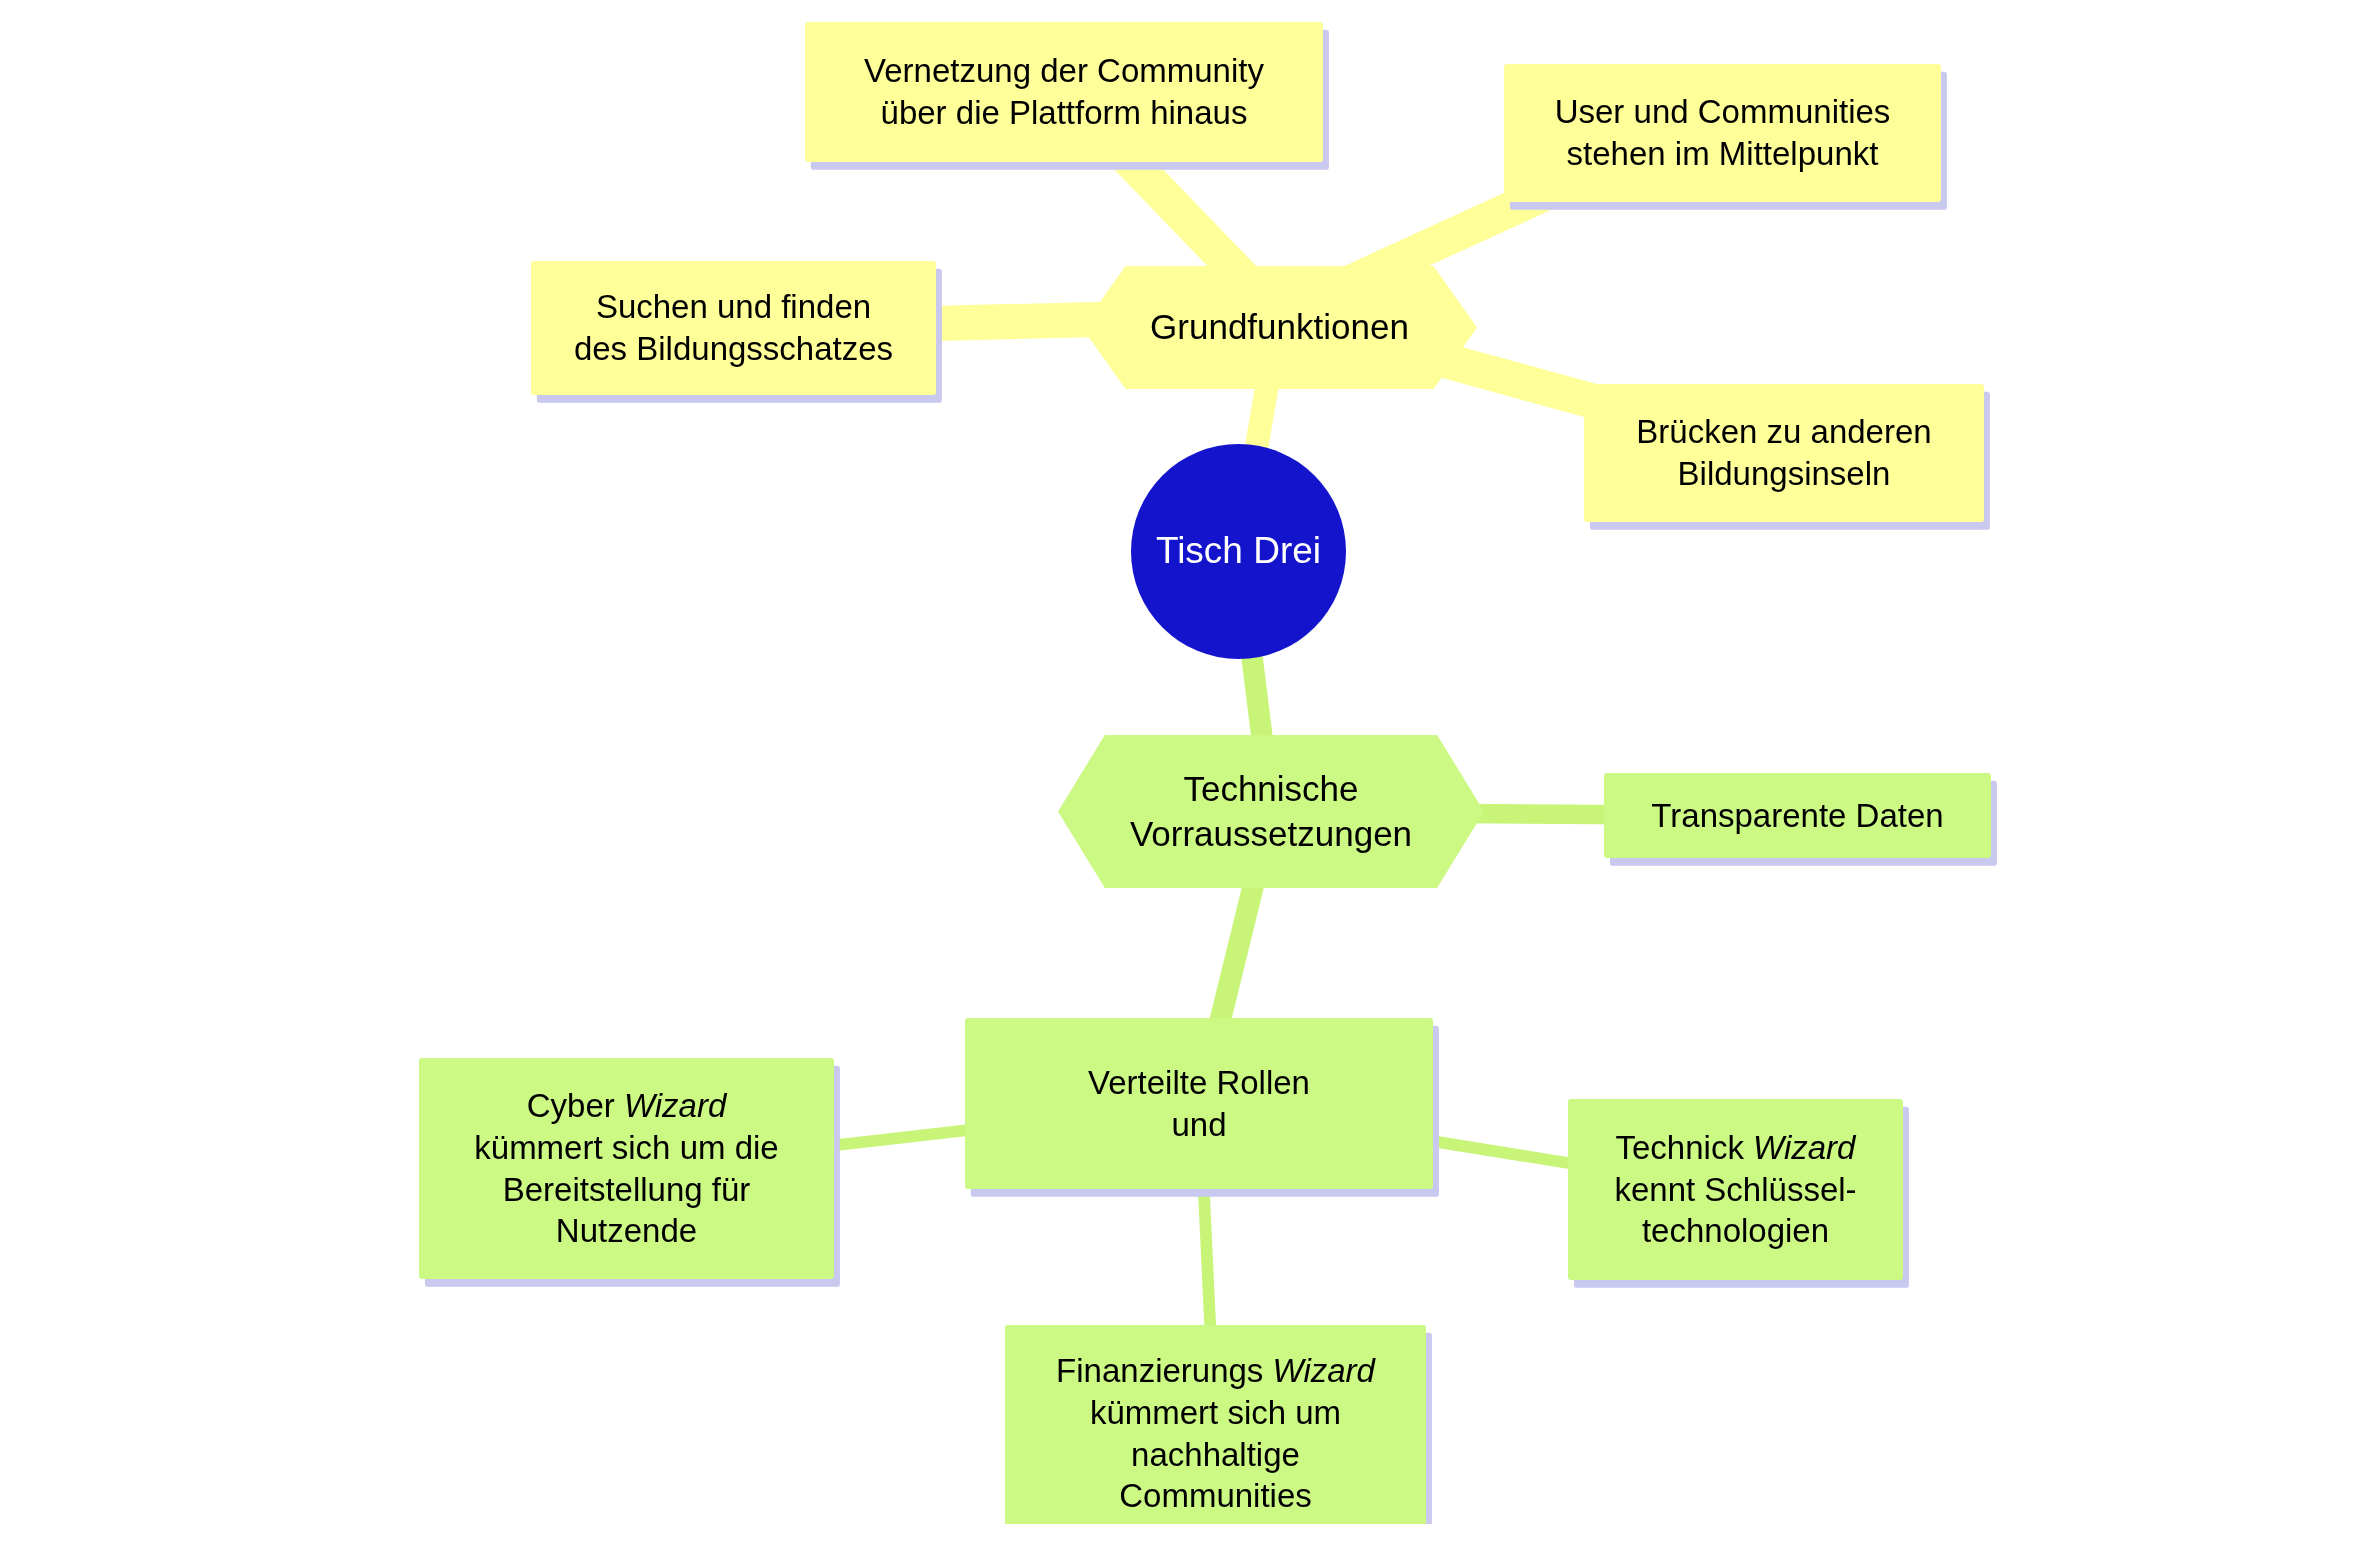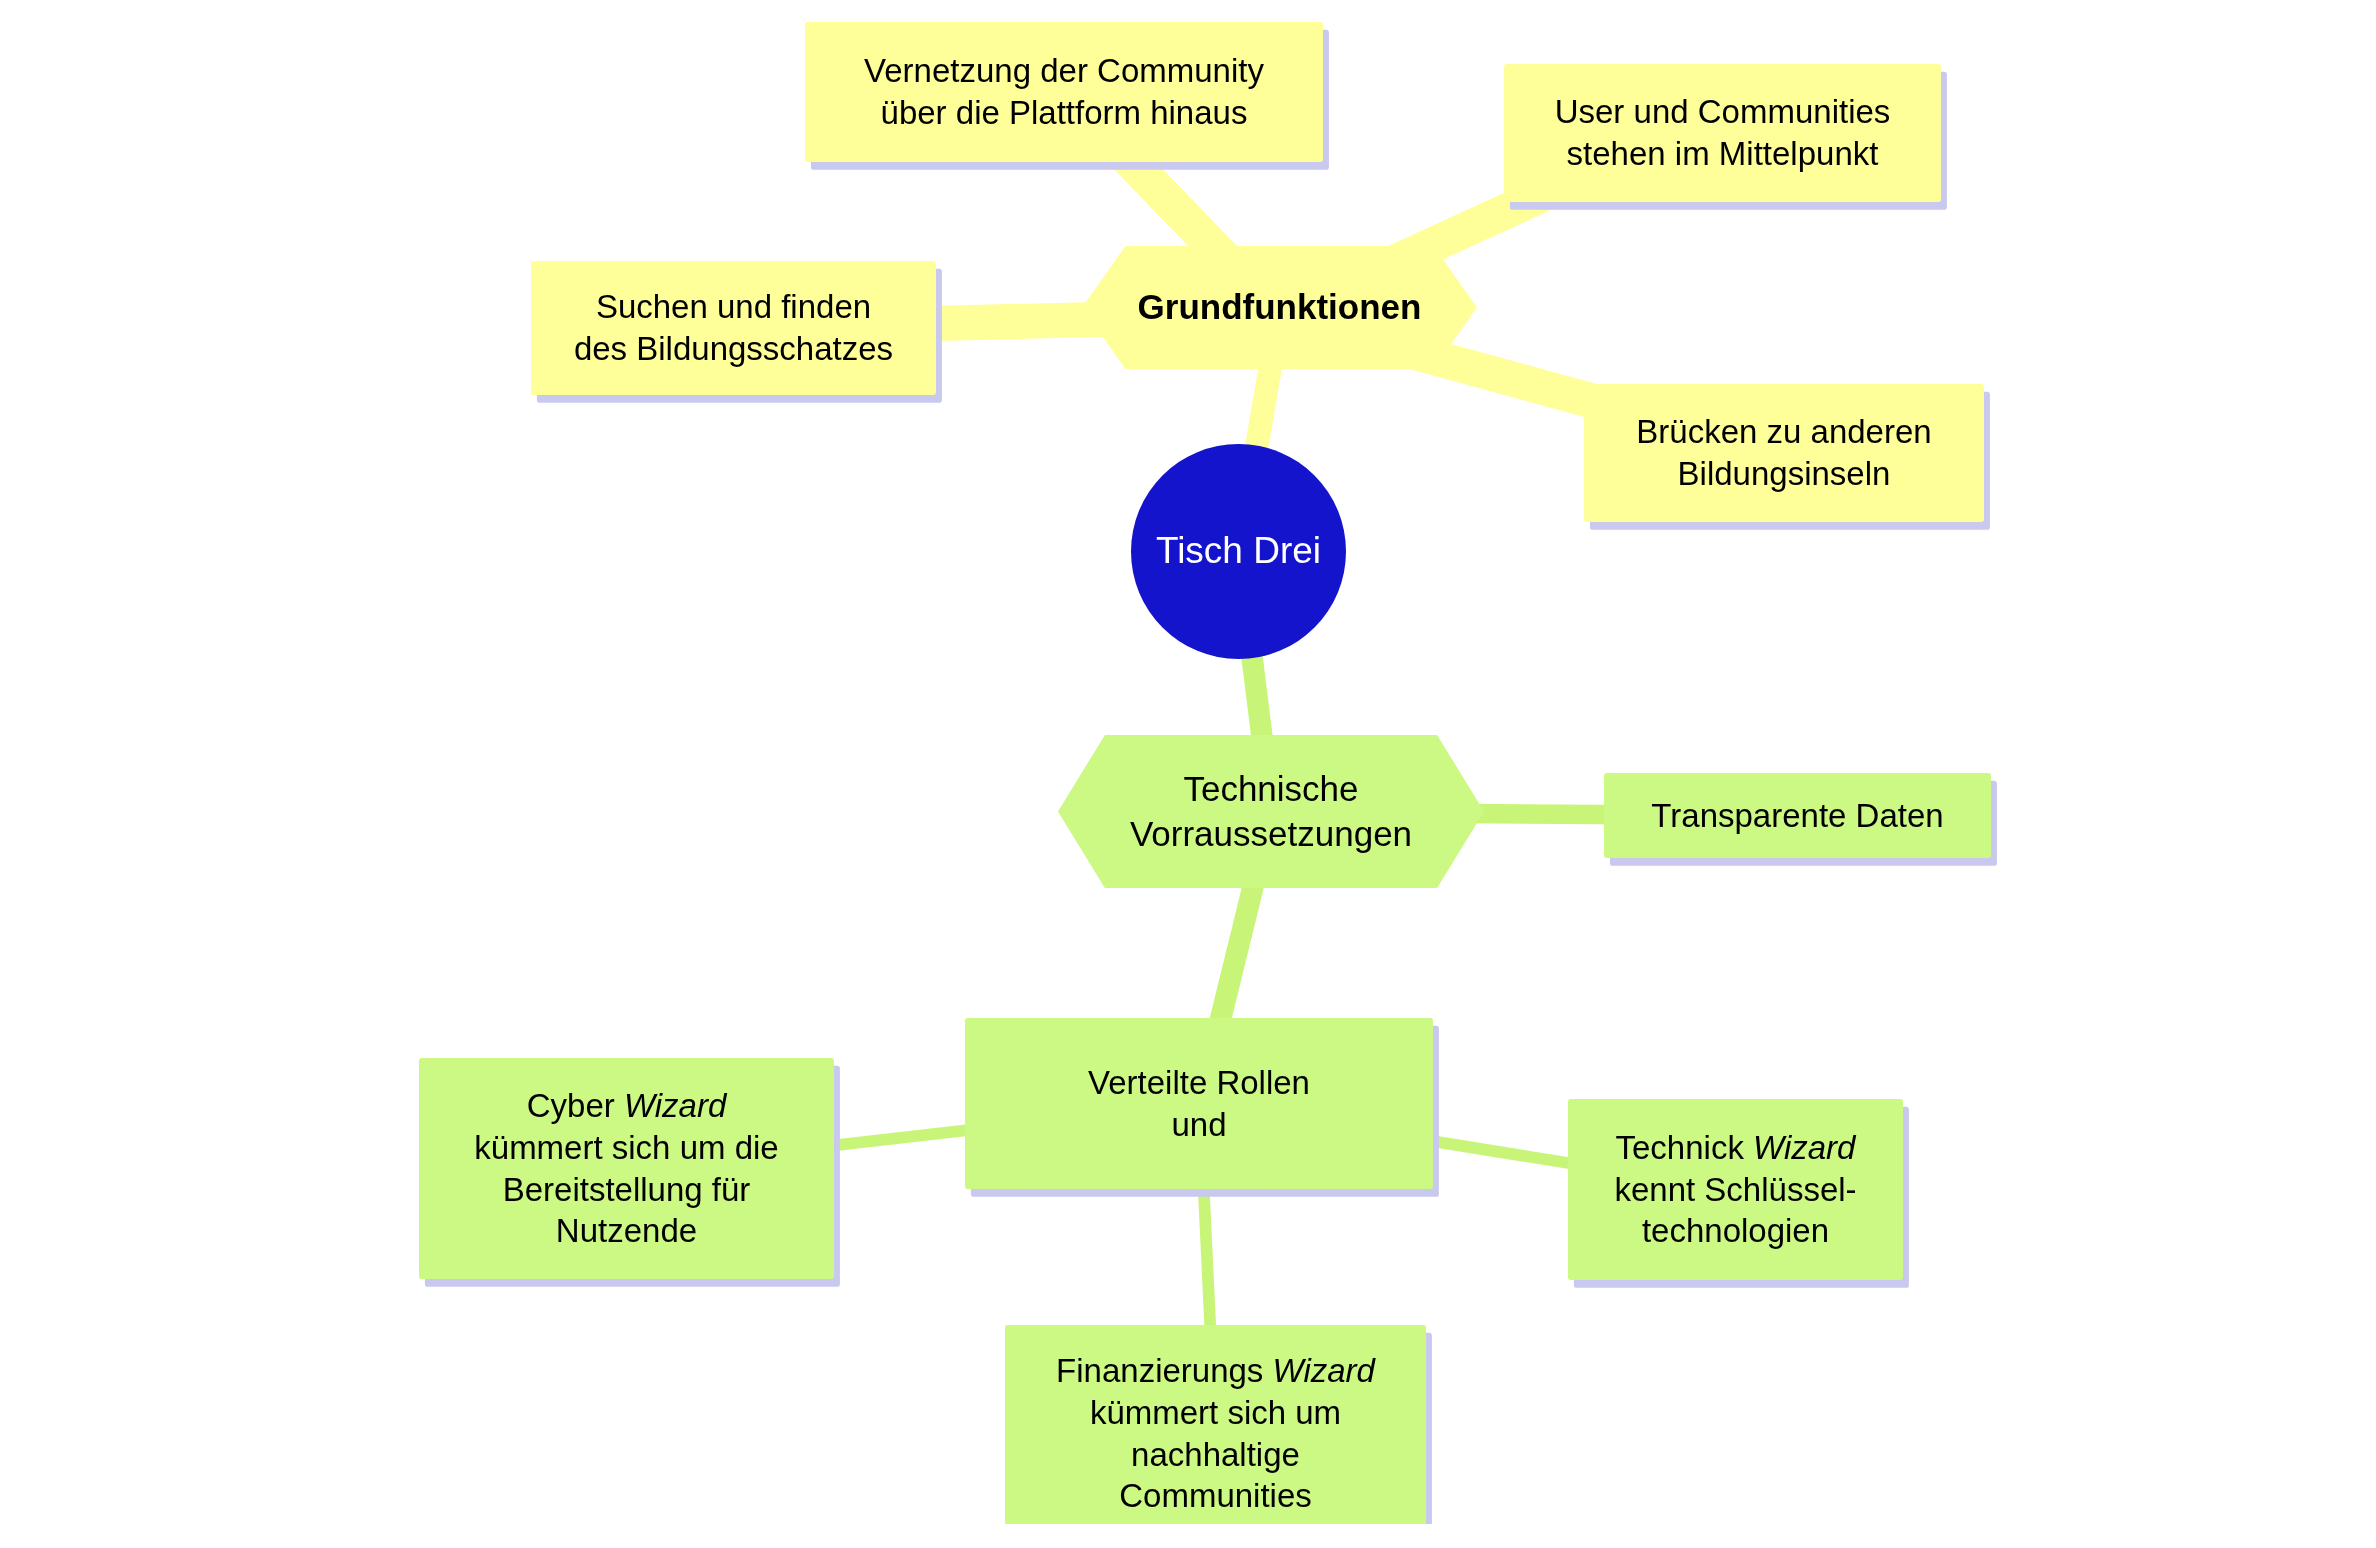--- a/index.html
+++ b/index.html
@@ -81,21 +81,21 @@
       </div>
   </div>
 
   <div class="node rect yellow" style="left:531px; top:261px; width:405px; height:134px;">
     <div class="label">
         <div><span>Suchen und finden</span></div>
         <div><span>des Bildungsschatzes</span></div>
       </div>
   </div>
 
-  <div class="node hexagon yellow" style="left:1082px; top:246px; width:395px; height:123px;font-weight:bold;">
+  <div class="node hexagon yellow" style="left:1082px; top:266px; width:395px; height:123px;">
     <div class="label">
         <div><span>Grundfunktionen</span></div>
       </div>
   </div>
 
   <div class="node rect yellow" style="left:1584px; top:384px; width:400px; height:138px;">
     <div class="label">
         <div><span>Brücken zu anderen</span></div>
         <div><span>Bildungsinseln</span></div>
       </div>

